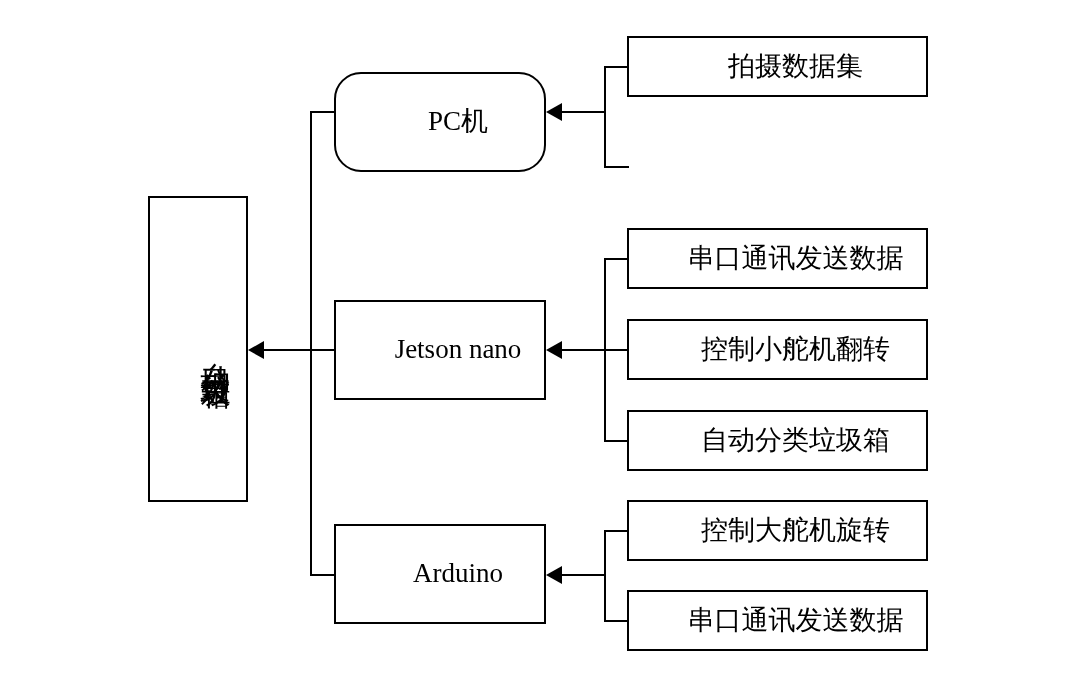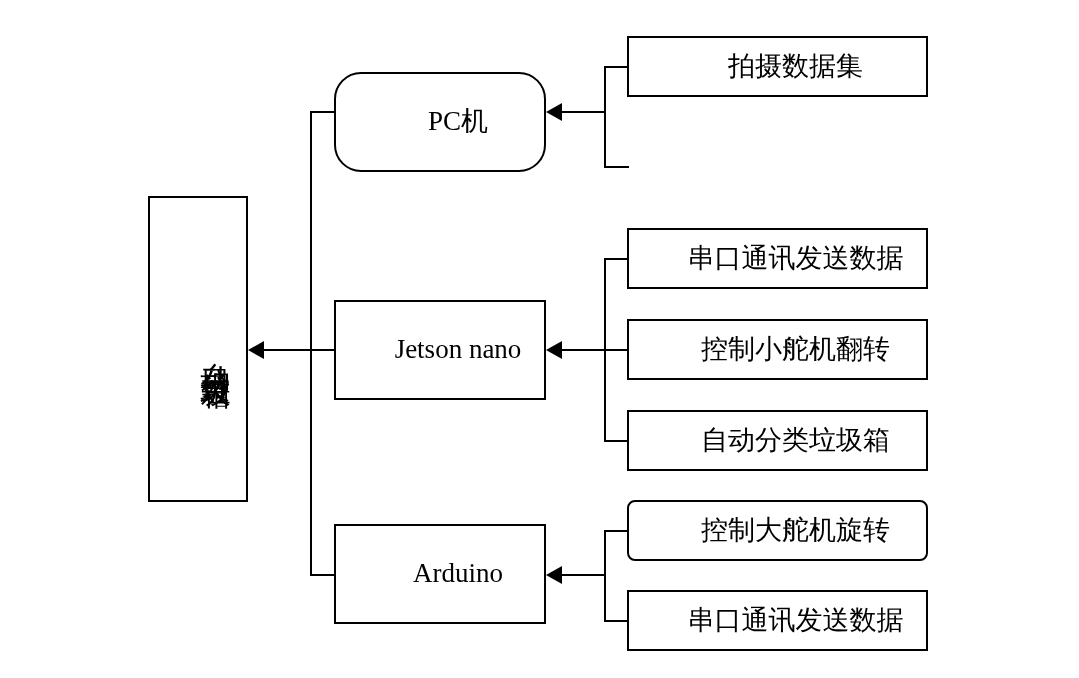--- a/index.html
+++ b/index.html
@@ -62,21 +62,21 @@
     left: 627px;
     width: 301px;
     height: 61px;
     font-size: 27px;
   }
   .leaf-0 { top:  36px; }
   .leaf-1 { top: 136px; }
   .leaf-2 { top: 228px; }
   .leaf-3 { top: 319px; }
   .leaf-4 { top: 410px; }
-  .leaf-5 { top: 500px; border-radius: 8px; }
+  .leaf-5 { top: 500px; }
   .leaf-6 { top: 590px; }
 
   
   .line {
     position: absolute;
     background: #000000;
   }
   .hline { height: 2px; }
   .vline { width: 2px; }
 

